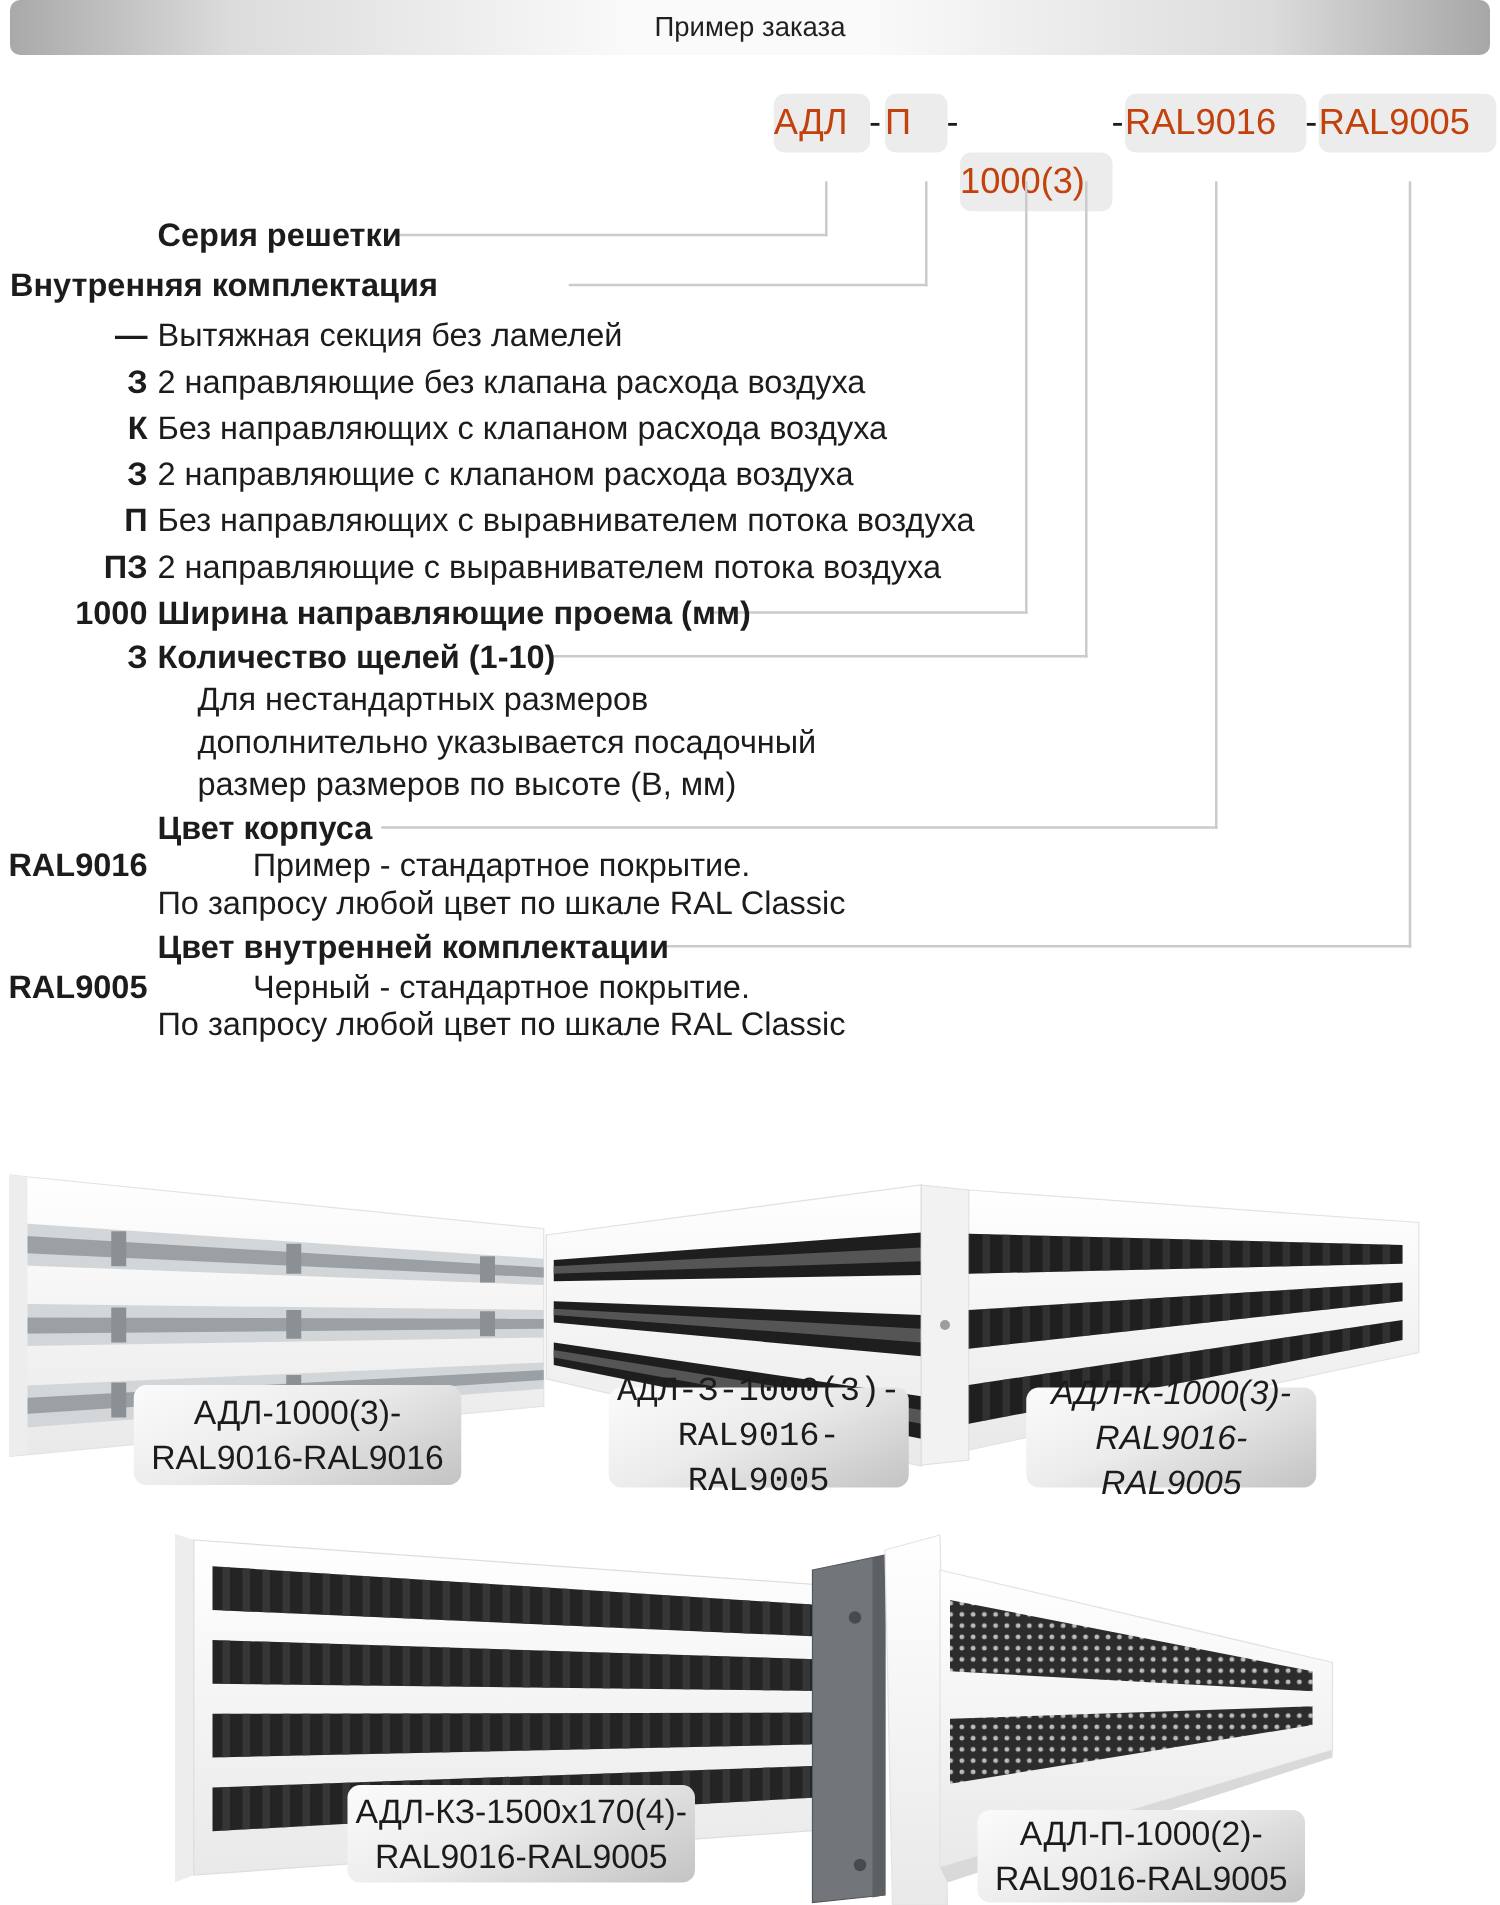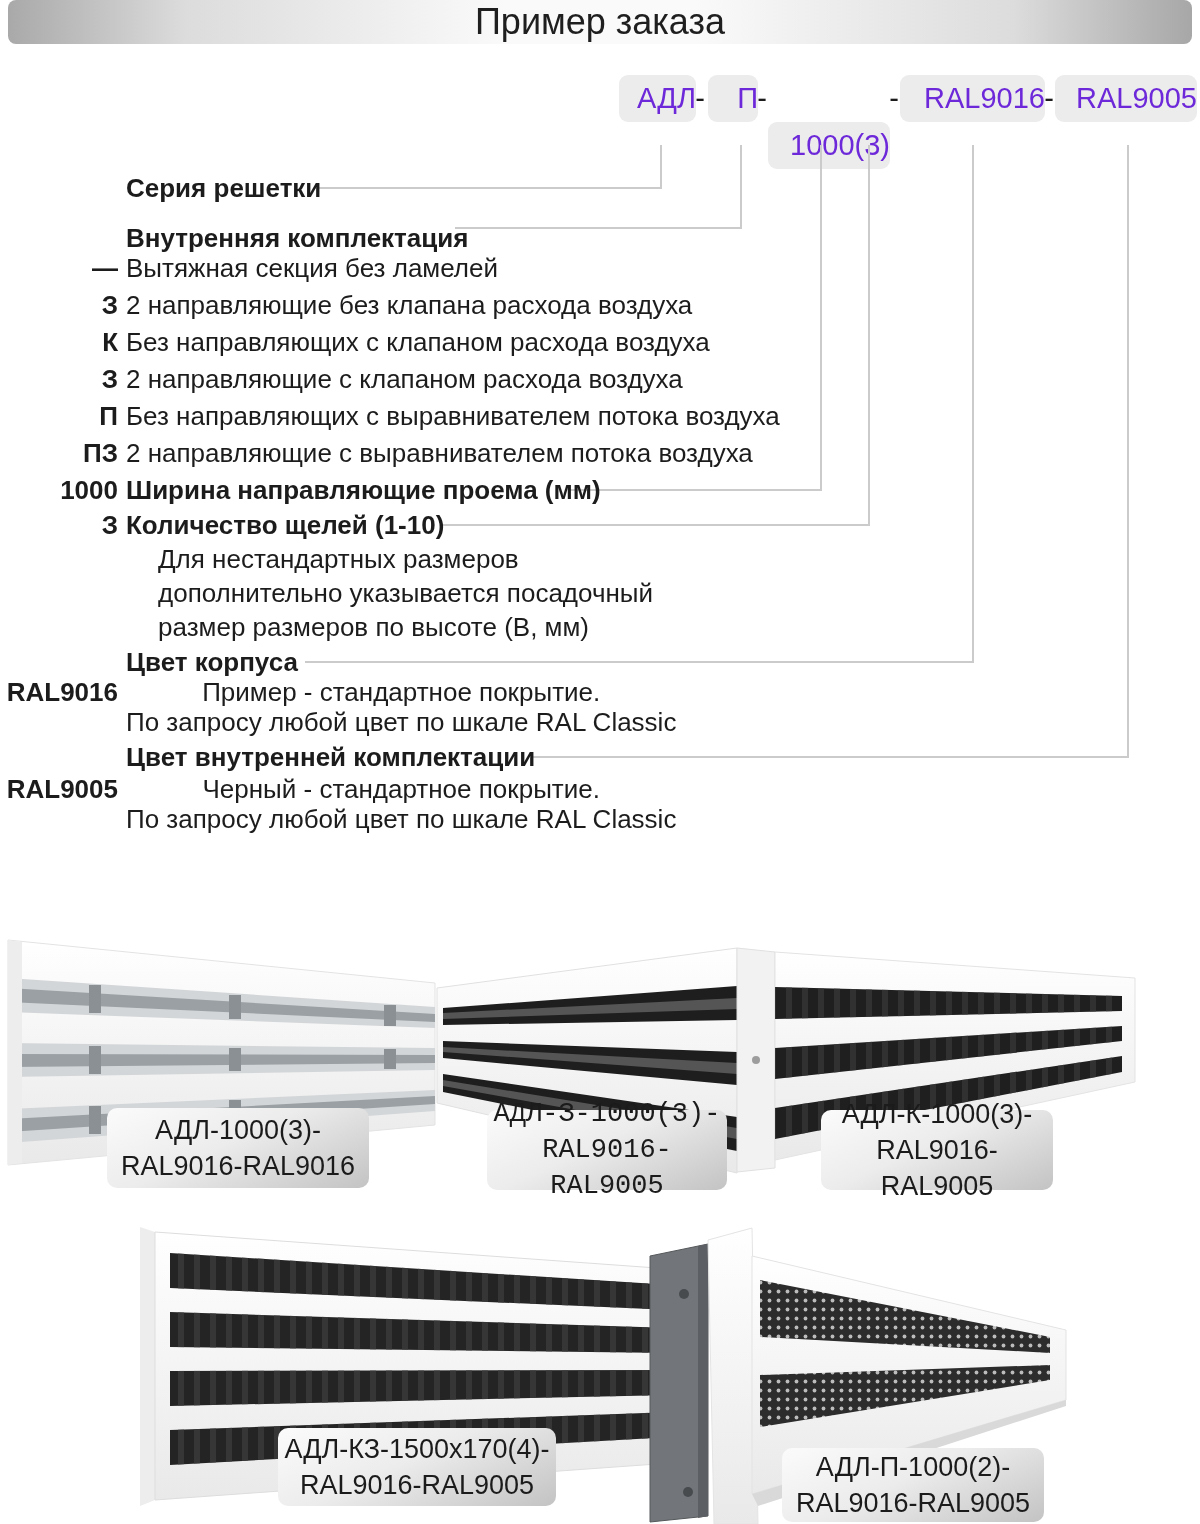--- a/index.html
+++ b/index.html
@@ -2,25 +2,25 @@
 <html><head>
 <meta charset="utf-8">
 <style>
   html,body{margin:0;padding:0;background:#ffffff;}
   #page{position:relative;width:1200px;height:1524px;background:#ffffff;overflow:hidden;
         font-family:"Liberation Sans", sans-serif;color:#1c1c1c;}
 
   
   .header-bar{position:absolute;left:8px;top:0;width:1184px;height:44px;border-radius:8px;
     background:linear-gradient(90deg,#a9a9a9 0%,#dcdcdc 15%,#fafafa 42%,#fafafa 58%,#dcdcdc 85%,#a7a7a7 100%);}
-  .header-title{width:100%;text-align:center;font-size:36px;line-height:44px;color:#1f1f1f;}
+  .header-title{width:100%;text-align:center;font-size:22px;line-height:44px;color:#1f1f1f;}
 
   
   .seg{position:absolute;top:75px;height:47px;background:#ececec;border-radius:9px;
-       text-align:right;font-size:29px;line-height:47px;color:#6d28d9;}
+       text-align:left;font-size:29px;line-height:47px;color:#c2410c;}
   .seg-dash{position:absolute;top:75px;height:47px;line-height:47px;font-size:29px;
        color:#1c1c1c;text-align:center;width:12px;}
 
   
   .vline{position:absolute;width:2px;background:#cbcbcb;}
   .hline{position:absolute;height:2px;background:#cbcbcb;}
 
   
   .spec-row{position:absolute;left:0;display:flex;font-size:26px;line-height:37px;
             color:#1c1c1c;white-space:nowrap;}
@@ -65,21 +65,21 @@
   <div class="hline" style="left:440px;top:524px;width:430px;"></div>
   <div class="vline" style="left:972px;top:145px;height:518px;"></div>
   <div class="hline" style="left:305px;top:661px;width:669px;"></div>
   <div class="vline" style="left:1127px;top:145px;height:613px;"></div>
   <div class="hline" style="left:532px;top:756px;width:597px;"></div>
 
   <div class="spec-row bold" style="top:170px;">
     <span class="spec-code"></span>
     <span class="spec-text">Серия решетки</span>
   </div>
-  <div class="spec-row bold" style="top:220px;">
+  <div class="spec-row bold" style="top:210px;flex-direction:column;">
     <span class="spec-code"></span>
     <span class="spec-text">Внутренняя комплектация</span>
   </div>
 
   <div class="spec-row" style="top:250px;">
     <span class="spec-code">—</span>
     <span class="spec-text">Вытяжная секция без ламелей</span>
   </div>
   <div class="spec-row" style="top:287px;">
     <span class="spec-code">З</span>
@@ -226,21 +226,21 @@
   </svg>
 
   <div class="plabel" style="left:107px;top:1108px;width:262px;height:80px;">
     <div>АДЛ-1000(3)-</div>
     <div>RAL9016-RAL9016</div>
   </div>
   <div class="plabel" style="left:487px;top:1110px;width:240px;height:80px;font-family:Liberation Mono, monospace;">
     <div>АДЛ-З-1000(3)-</div>
     <div>RAL9016-RAL9005</div>
   </div>
-  <div class="plabel" style="left:821px;top:1110px;width:232px;height:80px;">
+  <div class="plabel" style="left:821px;top:1110px;width:232px;height:80px;font-style:italic;">
     <div>АДЛ-К-1000(3)-</div>
     <div>RAL9016-RAL9005</div>
   </div>
   <div class="plabel" style="left:278px;top:1428px;width:278px;height:78px;">
     <div>АДЛ-КЗ-1500x170(4)-</div>
     <div>RAL9016-RAL9005</div>
   </div>
   <div class="plabel" style="left:782px;top:1448px;width:262px;height:74px;">
     <div>АДЛ-П-1000(2)-</div>
     <div>RAL9016-RAL9005</div>

